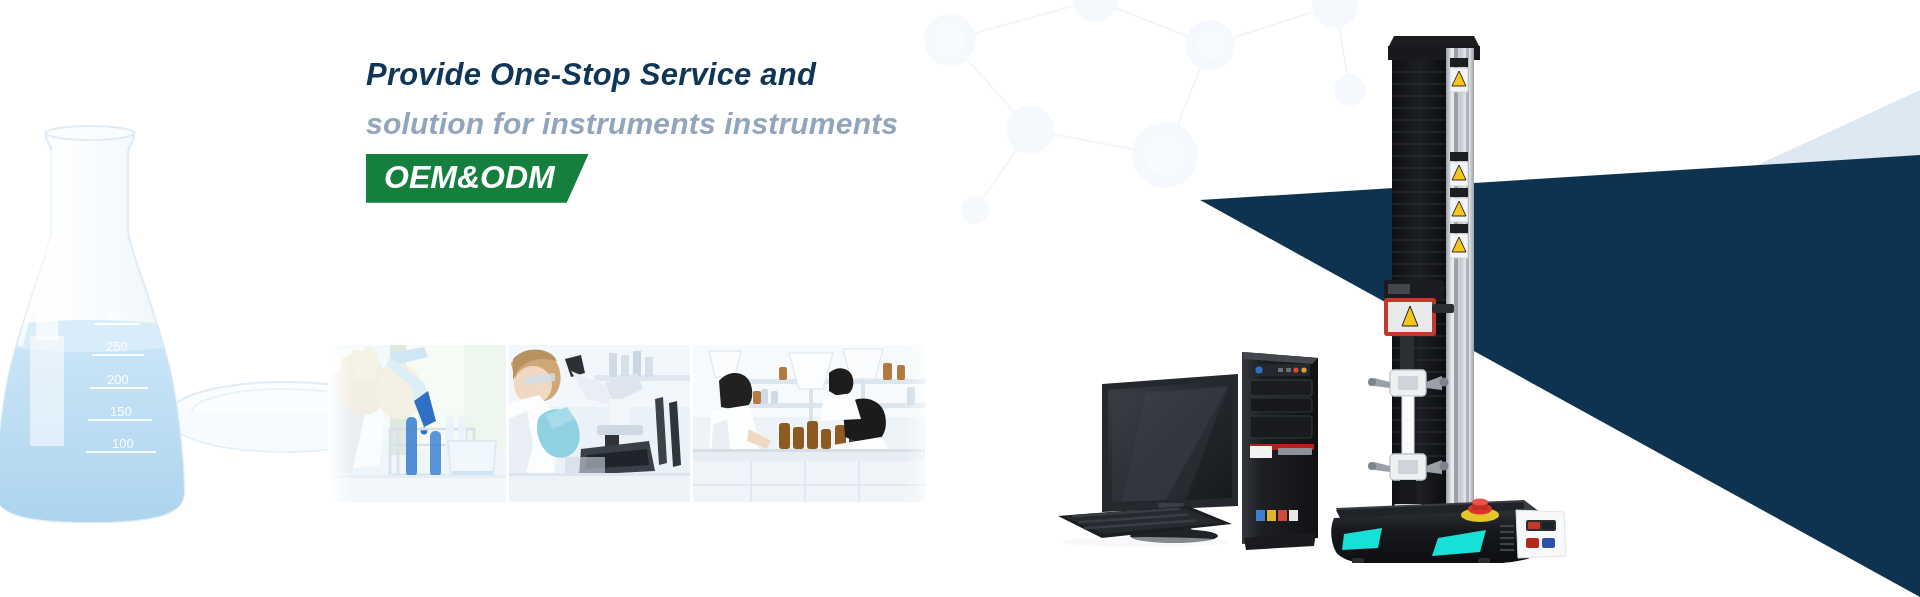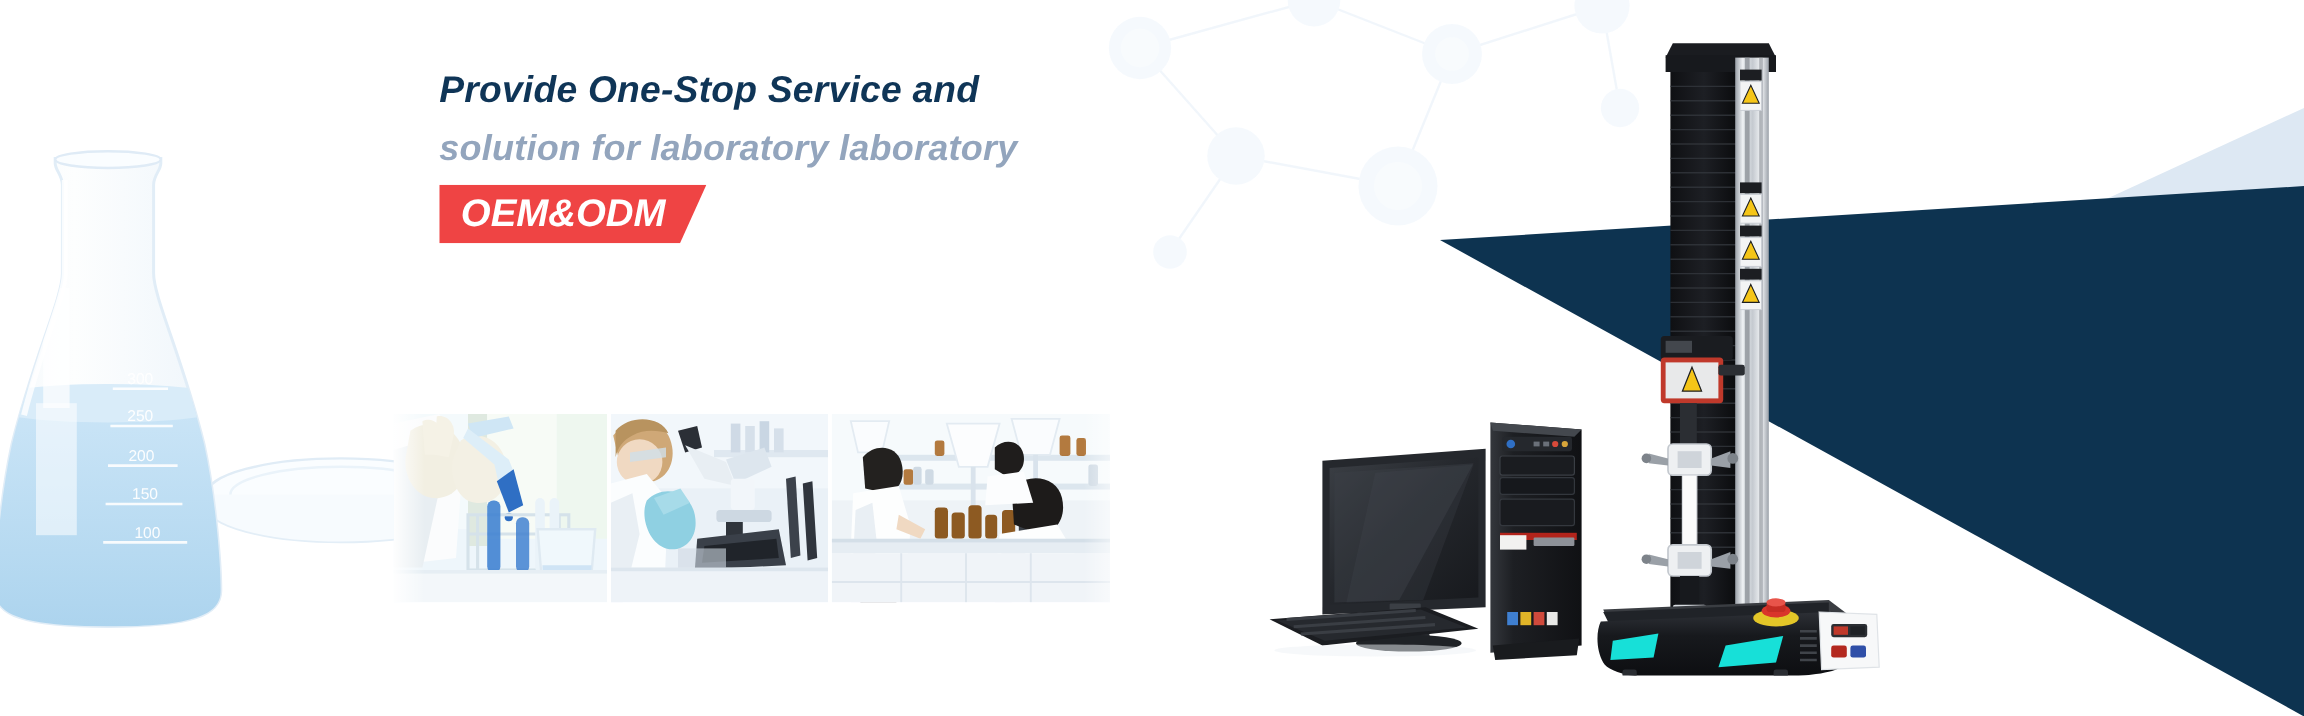--- a/index.html
+++ b/index.html
@@ -58,21 +58,21 @@
     font-style: italic;
     color: #93a5bd;
     letter-spacing: 0.2px;
     line-height: 1.08;
     white-space: nowrap;
   }
   .badge {
     margin-top: 13px;
     display: inline-block;
     position: relative;
-    background: #ef4444;
+    background: #15803d;
     color: #ffffff;
     font-size: 32px;
     font-weight: bold;
     font-style: italic;
     padding: 5px 34px 7px 18px;
     line-height: 1.15;
     white-space: nowrap;
     clip-path: polygon(0 0, 100% 0, calc(100% - 22px) 100%, 0 100%);
   }
 
@@ -222,21 +222,21 @@
         <text x="116" y="296">150</text>
         <text x="118" y="328">100</text>
       </g>
 
       <path d="M60,30 L60,108 C60,126 40,170 26,226" stroke="#ffffff" stroke-width="5" fill="none" opacity="0.8"></path>
     </g>
   </svg>
 
   <div class="headline">
     <div class="line1">Provide One-Stop Service and</div>
-    <div class="line2">solution for laboratory laboratory</div>
+    <div class="line2">solution for instruments instruments</div>
     <div class="badge">OEM&amp;ODM</div>
   </div>
 
   <div class="photo-strip">
 
     <div class="photo p1">
       <svg viewBox="0 0 178 157" width="178" height="157" aria-hidden="true">
         <rect width="178" height="157" fill="#eef6fb"></rect>
         <rect x="0" y="0" width="178" height="96" fill="#f4fafc"></rect>
         <rect x="62" y="0" width="16" height="110" fill="#dfe9e0"></rect>

